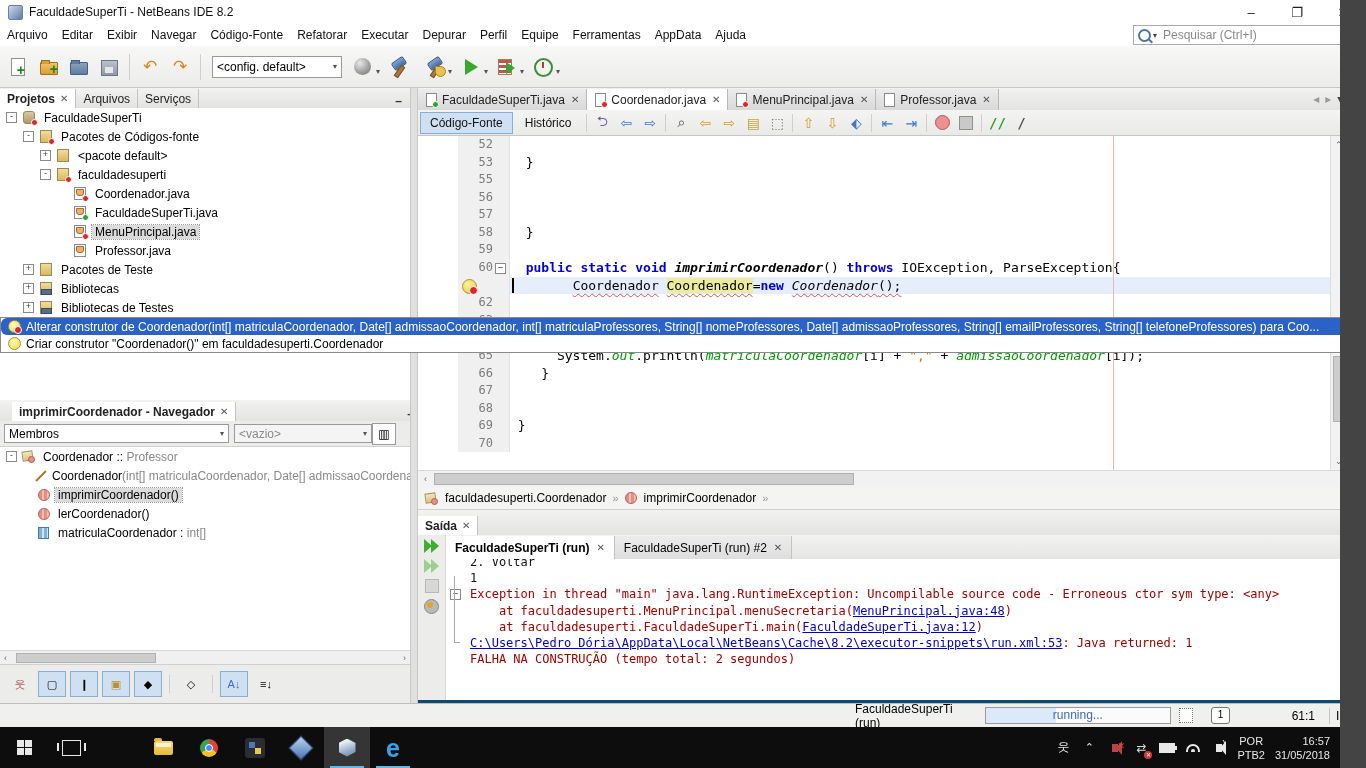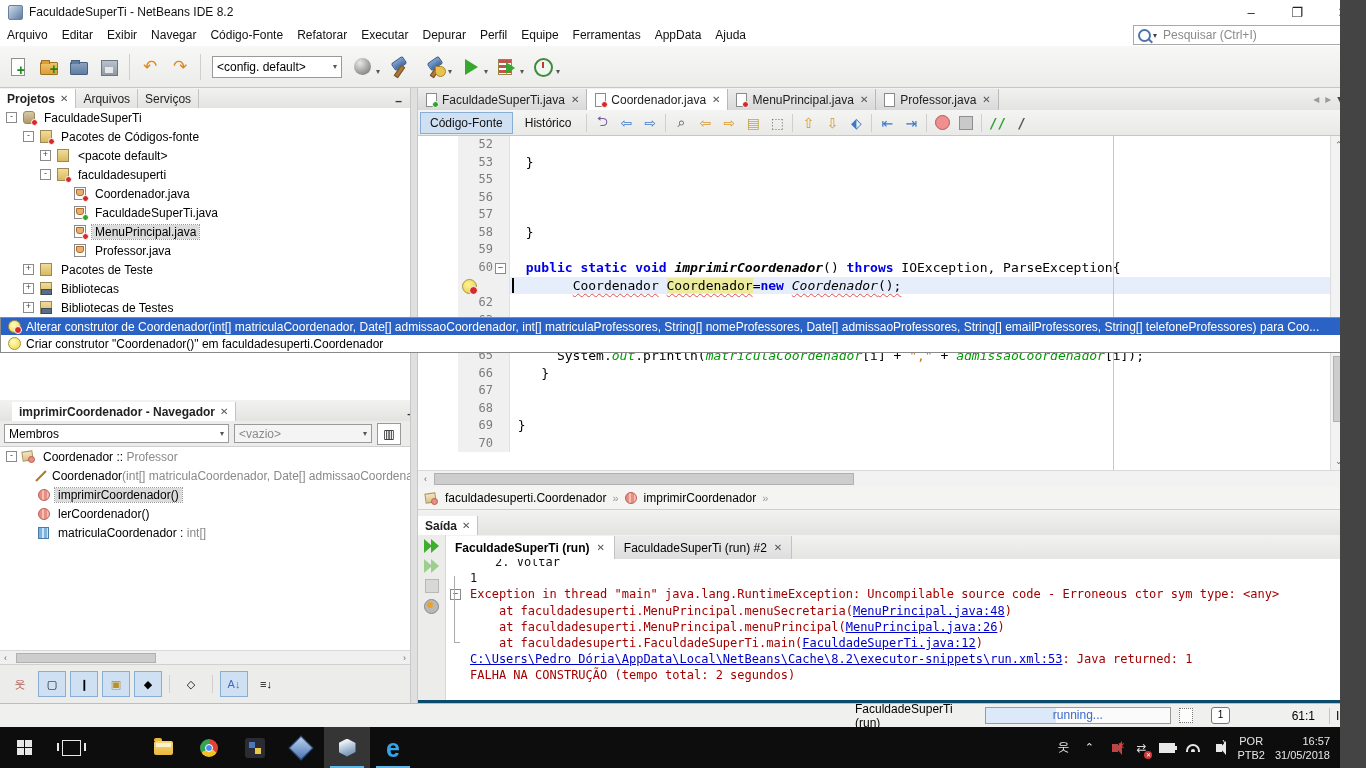--- a/index.html
+++ b/index.html
@@ -220,21 +220,21 @@
   .wifi::before{content:"";position:absolute;left:0;top:0;width:14px;height:14px;border:2px solid #e8e8e8;border-radius:50%;box-sizing:border-box;}
   .wifi::after{content:"";position:absolute;left:5px;top:5px;width:4px;height:4px;border-radius:50%;background:#e8e8e8;}
   .lang{display:flex;flex-direction:column;align-items:center;font-size:11px;line-height:14px;}
   .clock{display:flex;flex-direction:column;align-items:flex-end;font-size:11px;line-height:14px;}
   .notifc{width:16px;height:13px;border:1.5px solid #e8e8e8;border-radius:1px;position:relative;}
   .notifc::after{content:"";position:absolute;left:1px;top:1px;right:1px;height:2px;background:#e8e8e8;}
   .nbadge{position:absolute;right:-6px;bottom:-5px;width:12px;height:12px;border-radius:50%;background:#2f2f2f;border:1px solid #888;color:#fff;font-size:8px;line-height:11px;text-align:center;box-sizing:border-box;}
   
   #hint-popup{left:0;top:317px;width:1364px;border:1px solid #8a8a8a;background:#fff;z-index:50;}
   .hint-row{height:17px;display:flex;align-items:center;white-space:nowrap;overflow:hidden;padding-left:2px;font-size:12px;}
-  .hint-row.sel{background:#2a62c6;color:#fff;}
+  .hint-row.sel{background:#2a62c6;color:#fff;border-radius:6px;}
   .bulb{width:11px;height:11px;border-radius:50%;background:radial-gradient(circle at 40% 35%,#fffdc0,#efd33a);border:1px solid #a8923a;margin:0 5px;flex:0 0 auto;position:relative;}
   .bulb.err::after{content:"";position:absolute;right:-2px;bottom:-2px;width:6px;height:6px;border-radius:50%;background:#d42a2a;border:1px solid #fff;}
 </style>
 </head>
 <body>
 
 <div id="root">
 
   <div id="titlebar" class="abs">
     <span id="nb-cube"></span>
@@ -454,21 +454,21 @@
       <span>imprimirCoordenador - Navegador</span>
       <span class="x">✕</span>
     </div>
     <span class="min-dash">–</span>
   </div>
   <div id="nav-filter" class="abs">
     <div class="combo" style="width:225px;margin-right:5px;">
       <span>Membros</span>
       <span class="combo-arrow">▾</span>
     </div>
-    <div class="combo gray" style="width:138px;margin-right:5px;">
+    <div class="combo gray" style="width:138px;">
       <span>&lt;vazio&gt;</span>
       <span class="combo-arrow">▾</span>
     </div>
     <div class="navbtn" style="width:22px;height:20px;border:1px solid #9a9a9a;background:#fff;">▥</div>
   </div>
   <div id="nav-tree" class="abs">
       <div class="trow" style="padding-left: 6px;">
         <span class="handle">-</span>
         <span class="mic-class">
           <span class="sq"></span>
@@ -769,25 +769,24 @@
       <div class="otab active">
         <span>FaculdadeSuperTi (run)</span>
         <span class="x">✕</span>
       </div>
       <div class="otab">
         <span>FaculdadeSuperTi (run) #2</span>
         <span class="x">✕</span>
       </div>
     </div>
   <div id="console" class="abs">
-      <div class="oline" style="margin-top: -5px; margin-left: 25px;"><span class="o-out">2. Voltar</span></div>
+      <div class="oline" style="margin-top: -5px;"><span class="o-out">2. Voltar</span></div>
       <div class="oline"><span class="o-out">1</span></div>
       <div class="oline"><span class="ofold">−</span><span class="o-err">Exception in thread "main" java.lang.RuntimeException: Uncompilable source code - Erroneous ctor sym type: &lt;any&gt;</span></div>
       <div class="oline"><span class="o-err">	at faculdadesuperti.MenuPrincipal.menuSecretaria(</span><span class="o-link">MenuPrincipal.java:48</span><span class="o-err">)</span></div>
-      <div class="oline"><span class="o-err">	at faculdadesuperti.MenuPrincipal.menuPrincipal(</span><span class="o-link">MenuPrincipal.java:26</span><span class="o-err">)</span></div>
       <div class="oline"><span class="o-err">	at faculdadesuperti.FaculdadeSuperTi.main(</span><span class="o-link">FaculdadeSuperTi.java:12</span><span class="o-err">)</span></div>
       <div class="oline"><span class="o-link">C:\Users\Pedro Dória\AppData\Local\NetBeans\Cache\8.2\executor-snippets\run.xml:53</span><span class="o-err">: Java returned: 1</span></div>
       <div class="oline"><span class="o-err">FALHA NA CONSTRUÇÃO (tempo total: 2 segundos)</span></div>
     </div>
   <div id="ofold-line" class="abs"></div>
   <div id="ofold-foot" class="abs"></div>
   <div id="ovscroll" class="abs">
     <span class="sb-arrow" style="left:5px;top:2px;">⌃</span>
     <div class="sb-thumb" style="left:2px;top:38px;width:13px;height:62px;"></div>
     <span class="sb-arrow" style="left:5px;bottom:2px;">⌄</span>

